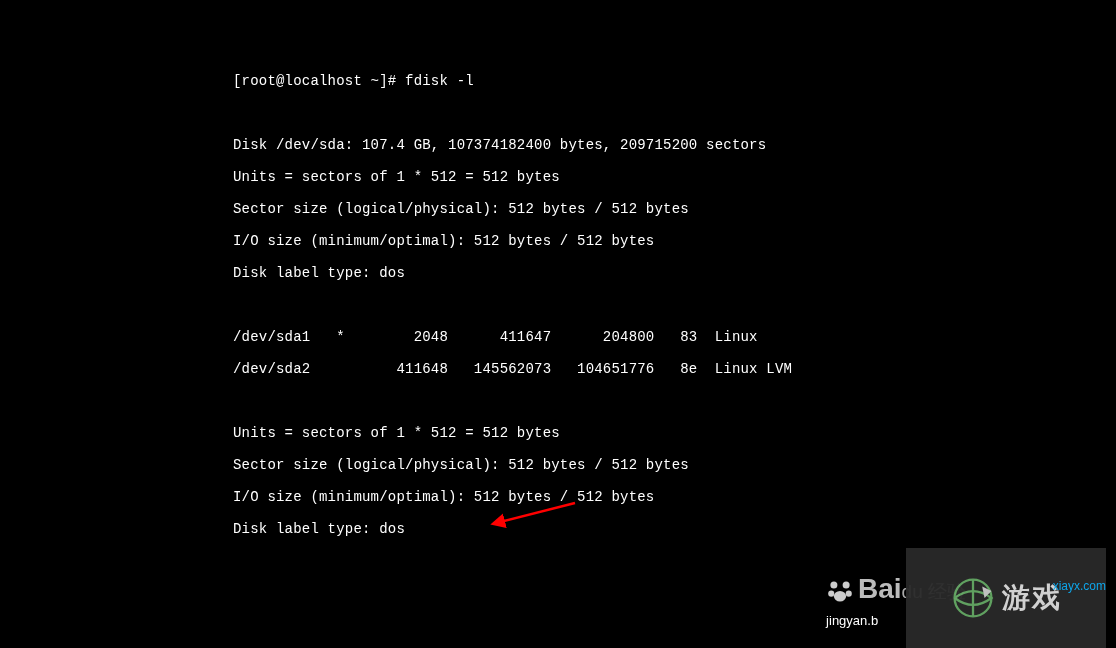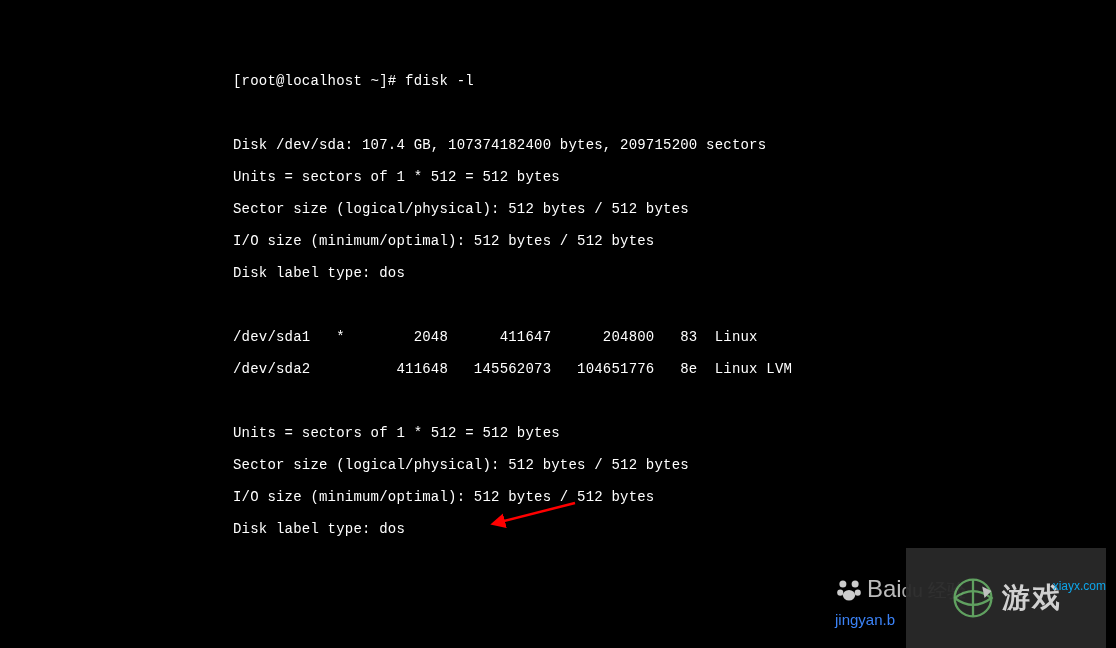--- a/index.html
+++ b/index.html
@@ -59,22 +59,22 @@
     font-family: sans-serif;
     text-align: left;
   }
   .watermark0 .paw {
     font-size: 28px;
     color: #ccc;
     display: inline-block;
     vertical-align: middle;
   }
   .watermark0 .bai {
-    font-size: 24px;
-    font-weight: normal;
+    font-size: 28px;
+    font-weight: bold;
     color: #bbb;
   }
   .watermark0 .jy {
     font-size: 19px;
     color: #aaa;
   }
   .xiayx {
     position: absolute;
     right: 10px;
     bottom: 55px;
@@ -135,21 +135,21 @@
   <span class="paw">
     <svg width="28" height="28" viewBox="0 0 32 32" fill="#ccc">
       <circle cx="9" cy="9" r="4"></circle>
         <circle cx="23" cy="9" r="4"></circle>
       <circle cx="6" cy="19" r="3.5"></circle>
         <circle cx="26" cy="19" r="3.5"></circle>
       <ellipse cx="16" cy="22" rx="7" ry="6"></ellipse>
     </svg>
   </span>
   <span class="bai"><span>Bai</span></span><span class="jy">du 经验</span><br>
-  <span style="font-size:15px;color:#3b82f6;">jingyan.b</span>
+  <span style="font-size:13px;color:#ffffff;">jingyan.b</span>
 </div>
 
 <div class="xiayx">xiayx.com</div>
 
 <div class="watermark1">
   <svg width="46" height="46" viewBox="0 0 40 40" style="margin-right:6px;">
     <circle cx="20" cy="20" r="16" fill="none" stroke="#6a6" stroke-width="2"></circle>
     <path d="M4 20 Q20 8 36 20 Q20 32 4 20" fill="none" stroke="#6a6" stroke-width="2"></path>
     <line x1="20" y1="4" x2="20" y2="36" stroke="#6a6" stroke-width="2"></line>
     <path d="M28 10 L36 14 L30 20 Z" fill="#ccc"></path>

